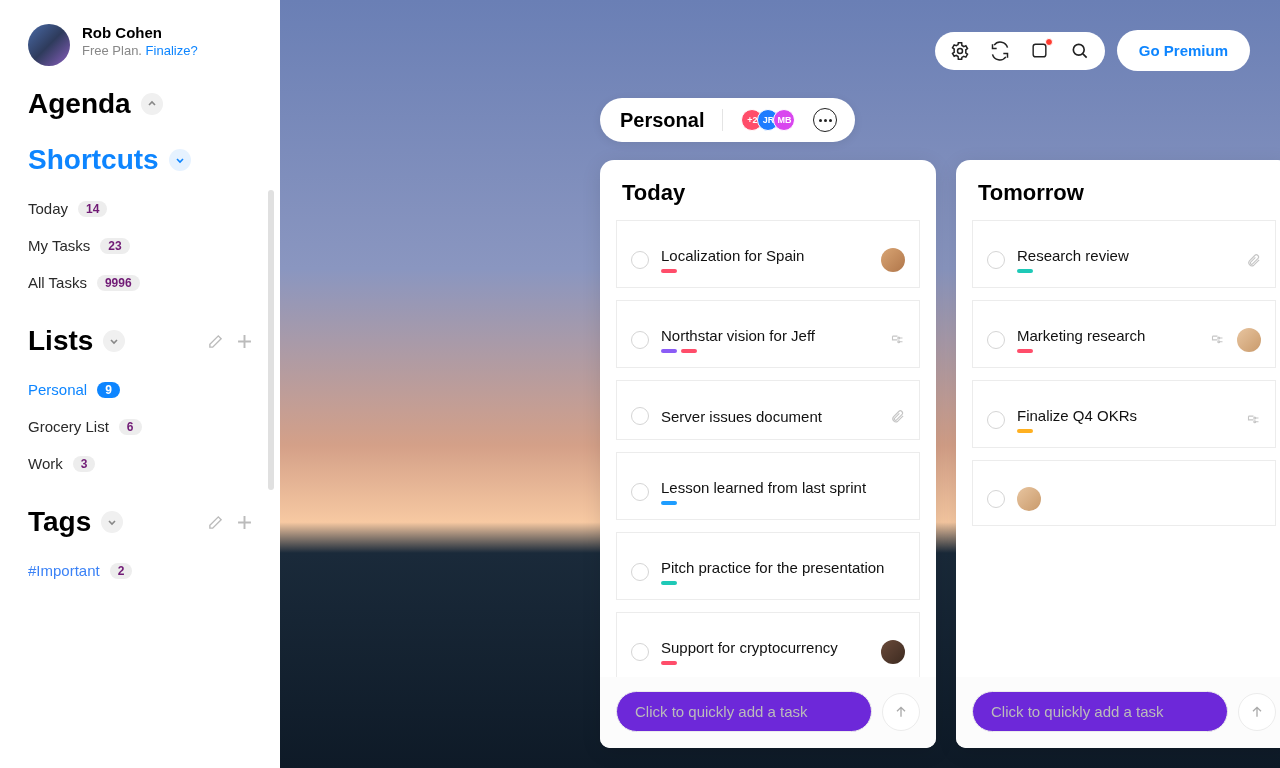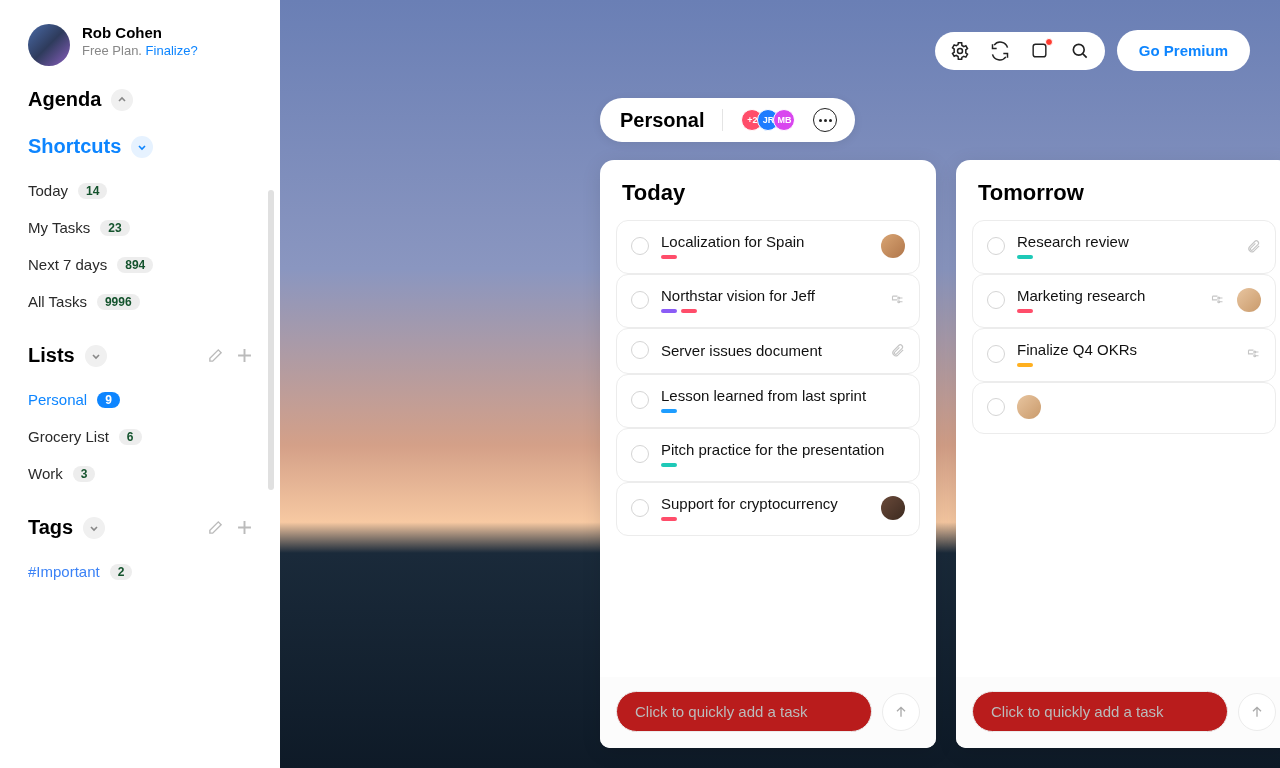--- a/index.html
+++ b/index.html
@@ -18,29 +18,29 @@
 .profile-info .name { font-weight: 700; font-size: 15px; color: #000; }
 .profile-info .plan { font-size: 13px; color: #888; margin-top: 2px; }
 .profile-info .plan a { color: #0d85ff; text-decoration: none; }
 .create-btn {
   margin: 0 28px 30px 28px; display: flex; align-items: center; justify-content: center; gap: 8px;
   background: #0d85ff; color: #fff; border: none; border-radius: 24px;
   padding: 12px 10px; font-size: 15px; font-weight: 500; cursor: pointer; width: calc(100% - 56px);
 }
 .create-btn svg { width: 14px; height: 14px; }
 .section { padding: 0 28px; margin-bottom: 24px; }
-.section-header { display: flex; align-items: center; gap: 10px; font-size: 20px; font-weight: 800; color: #000; margin-bottom: 14px; }
+.section-header { display: flex; align-items: center; gap: 10px; font-size: 28px; font-weight: 800; color: #000; margin-bottom: 14px; }
 .section-header.blue { color: #0d85ff; text-align: right; }
 .section-header .chev { width: 22px; height: 22px; border-radius: 50%; background: #f0f0f0; display:flex;align-items:center;justify-content:center; }
 .section-header .chev.blue { background: #e6f2ff; }
 .section-header .actions { margin-left: auto; display: flex; gap: 14px; color: #bbb; }
 .section-header .actions span { cursor: pointer; }
 .nav-item { display: flex; align-items: center; gap: 10px; padding: 10px 0; font-size: 15px; color: #2a2a2a; cursor: pointer; }
 .nav-item.active { color: #0d85ff; }
-.badge { background: #ededed; color: #14532d; border-radius: 12px; padding: 1px 8px; font-size: 12px; font-weight: 600; }
+.badge { background: #ededed; color: #701a75; border-radius: 12px; padding: 1px 8px; font-size: 12px; font-weight: 600; }
 .badge.blue { background: #0d85ff; color: #fff; }
 .tag-imp { color: #3b82f6; }
 
 .main {
   flex: 1; height: 100%; position: relative; overflow: hidden;
   background: linear-gradient(180deg,#6a7fb5 0%, #8a96c0 35%, #d4a088 58%, #f7c9a2 68%, #1a2a3a 72%, #0e1a27 100%);
 }
 .topbar { position: absolute; top: 30px; right: 30px; display: flex; gap: 12px; align-items: center; }
 .topbar-icons { background: #fff; border-radius: 24px; padding: 8px 14px; display: flex; gap: 18px; align-items: center; }
 .topbar-icons .ic { width: 22px; height: 22px; display:flex;align-items:center;justify-content:center; color:#222; cursor:pointer; position:relative; }
@@ -54,33 +54,33 @@
 .bav { width:22px; height:22px; border-radius:50%; font-size:9px; font-weight:700; color:#fff; display:flex;align-items:center;justify-content:center; margin-left:-6px; border:1.5px solid #fff;}
 .bav:first-child{margin-left:0;}
 .bav.red{background:#ff4d6a;} .bav.blue{background:#1e7cff;} .bav.purple{background:#d946ef;}
 .board-more { width:24px; height:24px; border:1.8px solid #222; border-radius:50%; display:flex; align-items:center; justify-content:center; cursor:pointer; }
 .dots { display:flex; gap:2px;} .dots i{width:3px;height:3px;background:#222;border-radius:50%;}
 
 .columns { position:absolute; top:160px; left:320px; right:-240px; bottom:20px; display:flex; gap:20px; }
 .col { width:336px; background:#fff; border-radius:14px 14px 10px 10px; display:flex; flex-direction:column; flex-shrink:0; box-shadow:0 4px 20px rgba(0,0,0,.1);}
 .col-title { font-size:22px; font-weight:900; padding:20px 22px 14px; }
 .tasks { flex:1; padding:0 16px; overflow:hidden; }
-.task { border:1px solid #ececec; border-radius:12px; padding:12px 14px 14px 14px; display:flex; align-items:center; gap:12px; cursor:pointer; }
+.task { border:1px solid #ececec; border-radius:0; padding:26px 14px 14px 14px; margin-bottom:12px; display:flex; align-items:center; gap:12px; cursor:pointer; }
 .check { width:18px; height:18px; border:1.8px solid #d5d5d5; border-radius:50%; flex-shrink:0; }
 .tmain { flex:1; min-width:0; }
 .ttitle { font-size:15px; color:#111; font-weight:500; white-space:nowrap; overflow:hidden; text-overflow:ellipsis; }
 .tags-row { display:flex; gap:4px; margin-top:5px; }
 .ttag { width:16px; height:4px; border-radius:3px; }
 .t-red{background:#ff4d6a;} .t-blue{background:#1e9dff;} .t-purple{background:#8b5cf6;} .t-teal{background:#1ec9b7;} .t-orange{background:#ffb020;}
 .ticon { color:#c5c5c5; display:flex; align-items:center; }
 .tav { width:24px; height:24px; border-radius:50%; background:linear-gradient(135deg,#d9a574,#b0764a); flex-shrink:0; }
 .tav.b { background:linear-gradient(135deg,#6a4a3a,#3c2a20); }
 .tav.c { background:linear-gradient(135deg,#e8c5a0,#c99a6b); }
 .col-footer { padding: 14px 16px 16px; display:flex; gap:10px; align-items:center; border-top:0; margin-top:auto; background: #fcfcfc; border-radius:0 0 10px 10px;}
-.quick { flex:1; border:1px solid #ececec; border-radius:22px; padding:11px 18px; font-size:15px; color:#bbb; background:#b91c1c; }
+.quick { flex:1; border:1px solid #ececec; border-radius:22px; padding:11px 18px; font-size:15px; color:#bbb; background:#6d28d9; }
 .upbtn { width:38px; height:38px; border:1px solid #ececec; border-radius:50%; display:flex;align-items:center;justify-content:center; color:#999; background:#fff; cursor:pointer; }
 
 svg { display:block; }
 </style>
 </head>
 <body>
 
 <aside class="sidebar">
   <div class="profile">
     <div class="avatar"></div>
@@ -116,24 +116,20 @@
     <div id="shortcuts-list">
         <div class="nav-item">
           <span>Today</span>
           <span class="badge">14</span>
         </div>
         <div class="nav-item">
           <span>My Tasks</span>
           <span class="badge">23</span>
         </div>
         <div class="nav-item">
-          <span>Next 7 days</span>
-          <span class="badge">894</span>
-        </div>
-        <div class="nav-item">
           <span>All Tasks</span>
           <span class="badge">9996</span>
         </div>
       </div>
   </div>
 
   <div class="section">
     <div class="section-header">
       <span>Lists</span>
       <span class="chev">

